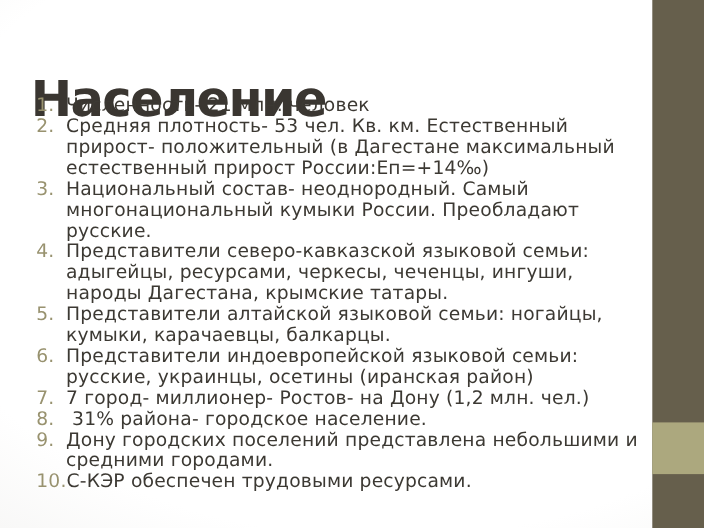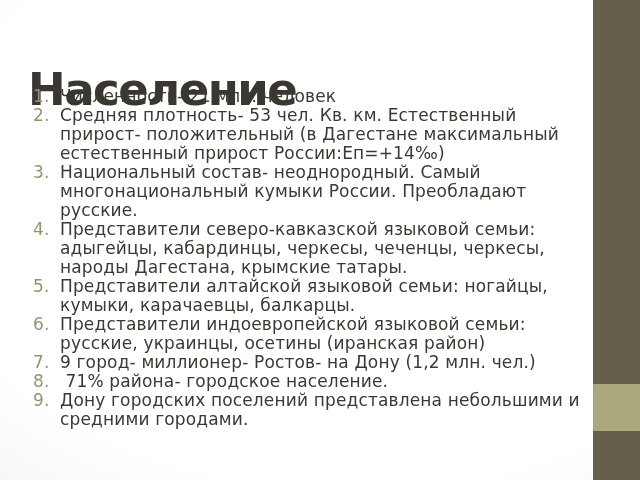--- a/index.html
+++ b/index.html
@@ -50,41 +50,45 @@
     <li class="item">
       <span class="num">2.</span>
       <span class="txt">Средняя плотность- 53 чел. Кв. км. Естественный прирост- положительный (в Дагестане максимальный естественный прирост России:Еп=+14‰)</span>
     </li>
     <li class="item">
       <span class="num">3.</span>
       <span class="txt">Национальный состав- неоднородный. Самый многонациональный кумыки России. Преобладают русские.</span>
     </li>
     <li class="item">
       <span class="num">4.</span>
-      <span class="txt">Представители северо-кавказской языковой семьи: адыгейцы, кабардинцы, черкесы, чеченцы, черкесы, народы Дагестана, крымские татары.</span>
+      <span class="txt">Представители северо-кавказской языковой семьи: адыгейцы, ресурсами, черкесы, чеченцы, ингуши, народы Дагестана, крымские татары.</span>
     </li>
     <li class="item">
       <span class="num">5.</span>
       <span class="txt">Представители алтайской языковой семьи: ногайцы, кумыки, карачаевцы, балкарцы.</span>
     </li>
     <li class="item">
       <span class="num">6.</span>
       <span class="txt">Представители индоевропейской языковой семьи: русские, украинцы, осетины (иранская район)</span>
     </li>
     <li class="item">
       <span class="num">7.</span>
-      <span class="txt">9 город- миллионер- Ростов- на Дону (1,2 млн. чел.)</span>
+      <span class="txt">7 город- миллионер- Ростов- на Дону (1,2 млн. чел.)</span>
     </li>
     <li class="item">
       <span class="num">8.</span>
-      <span class="txt"> 71% района- городское население.</span>
+      <span class="txt"> 31% района- городское население.</span>
     </li>
     <li class="item">
       <span class="num">9.</span>
       <span class="txt">Дону городских поселений представлена небольшими и средними городами.</span>
+    </li>
+    <li class="item">
+      <span class="num">10.</span>
+      <span class="txt">С-КЭР обеспечен трудовыми ресурсами.</span>
     </li>
   </ol>
 
   <div class="sidebar">
     <div class="accent-band"></div>
   </div>
 
 </div>
 
 </body></html>

